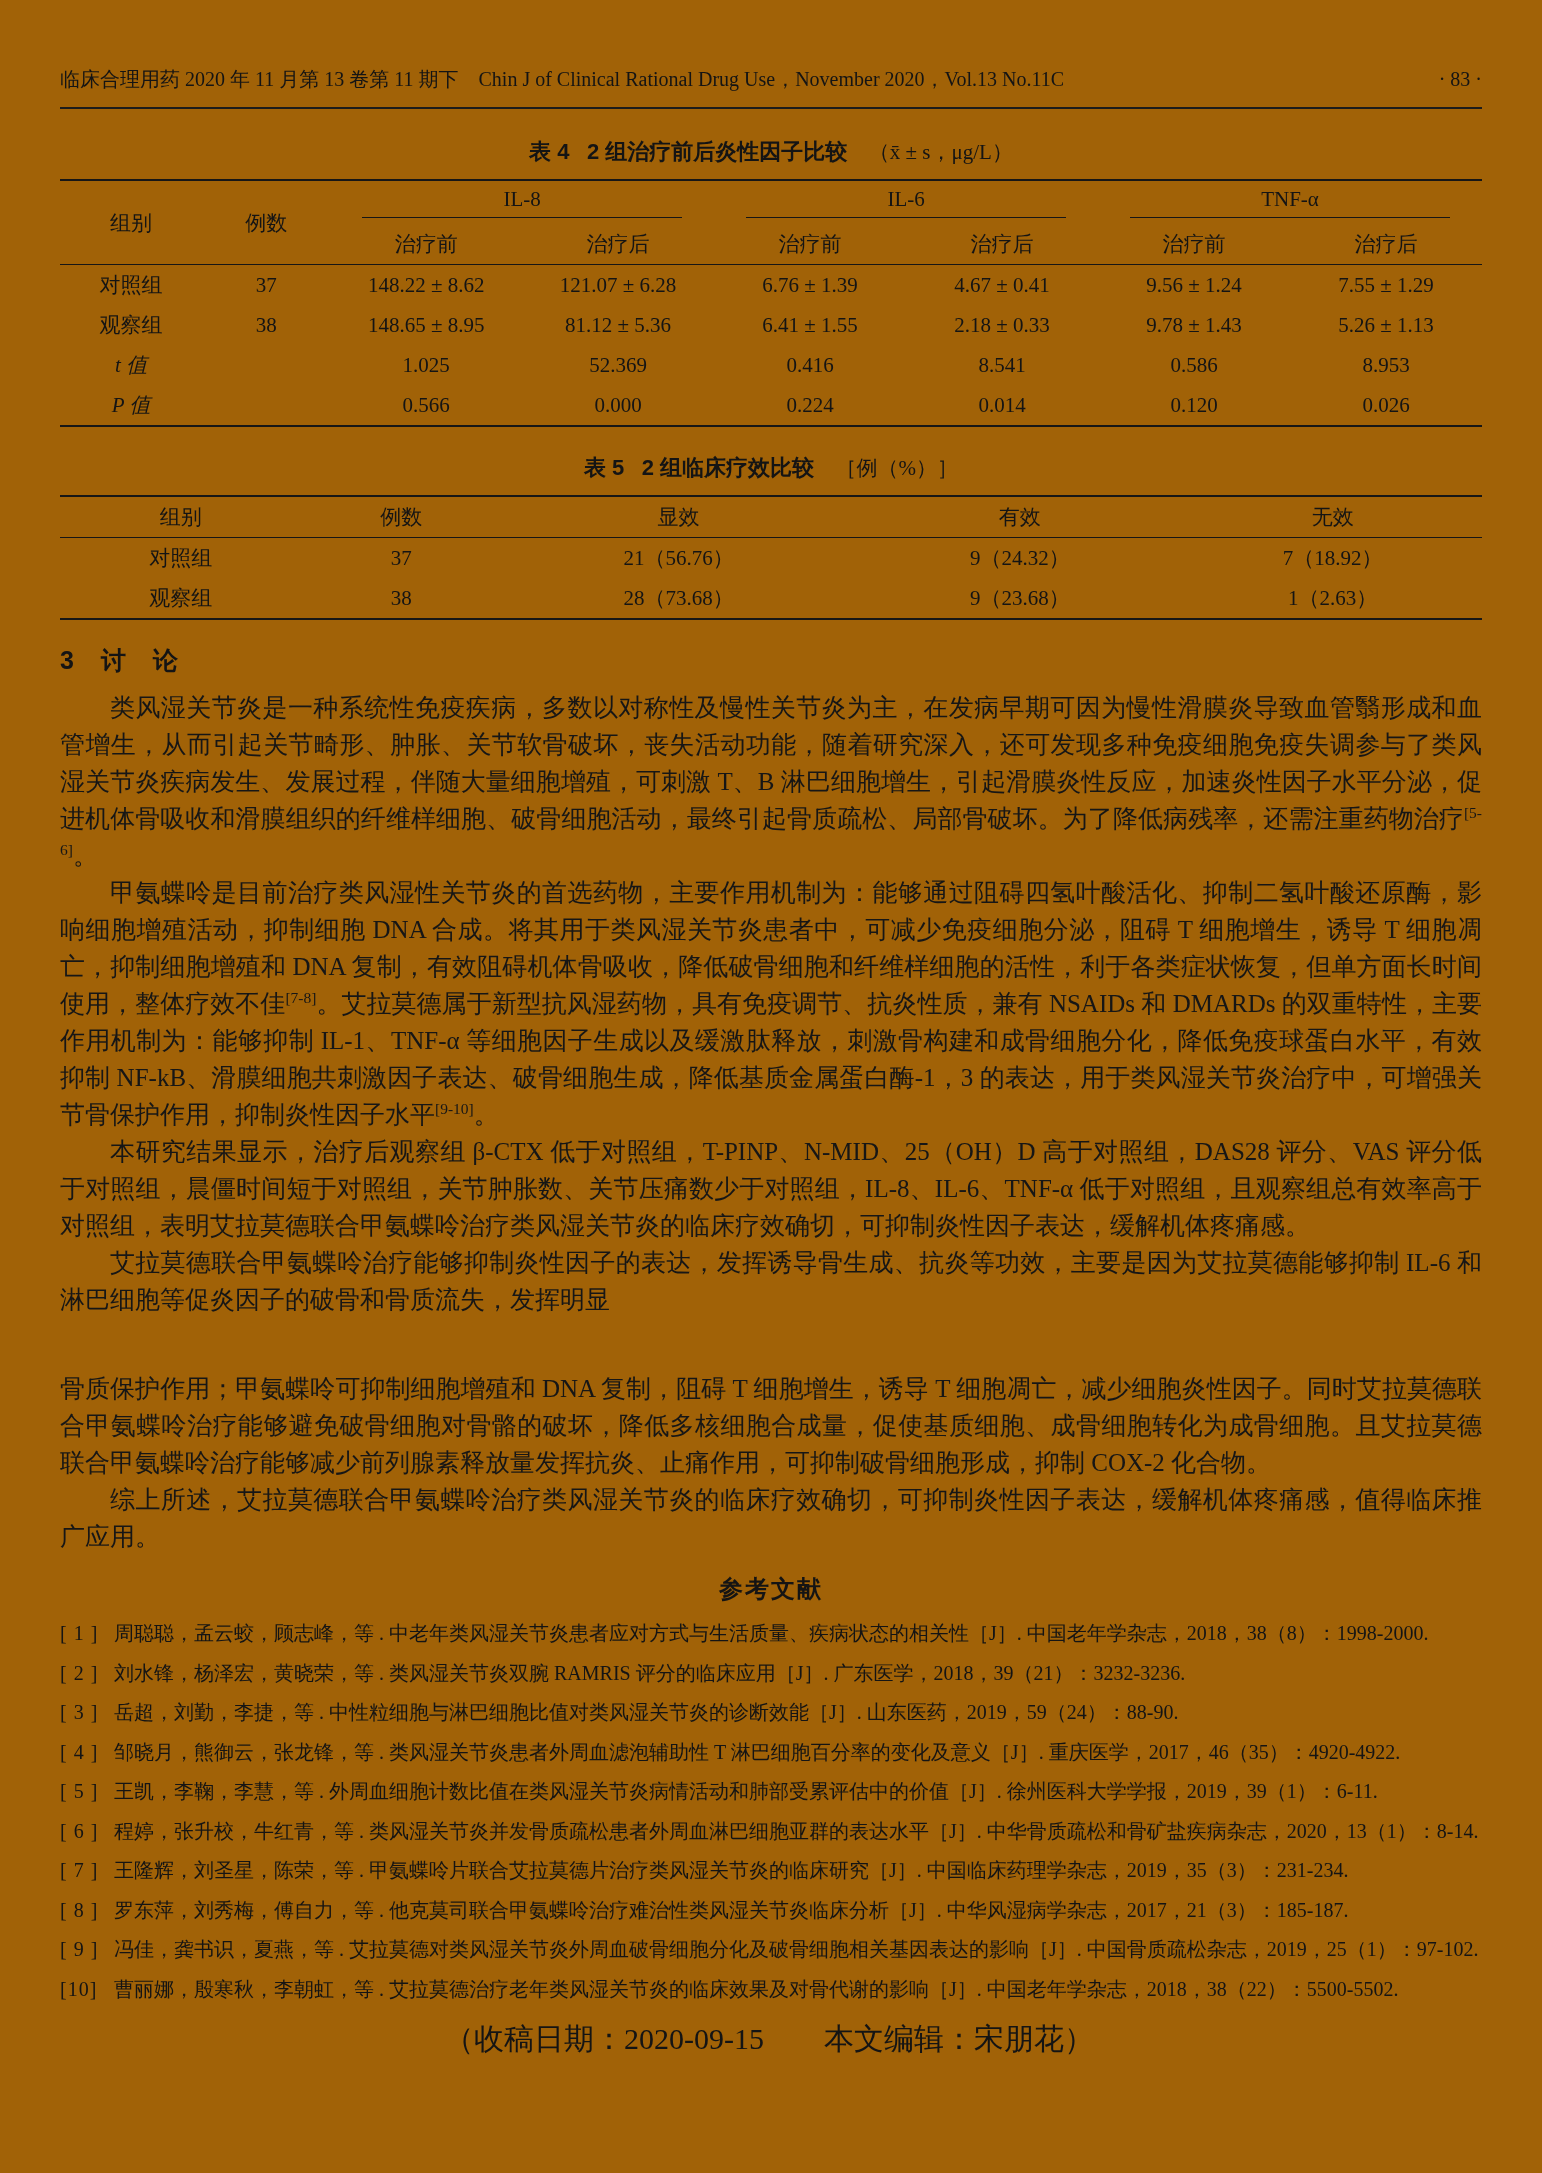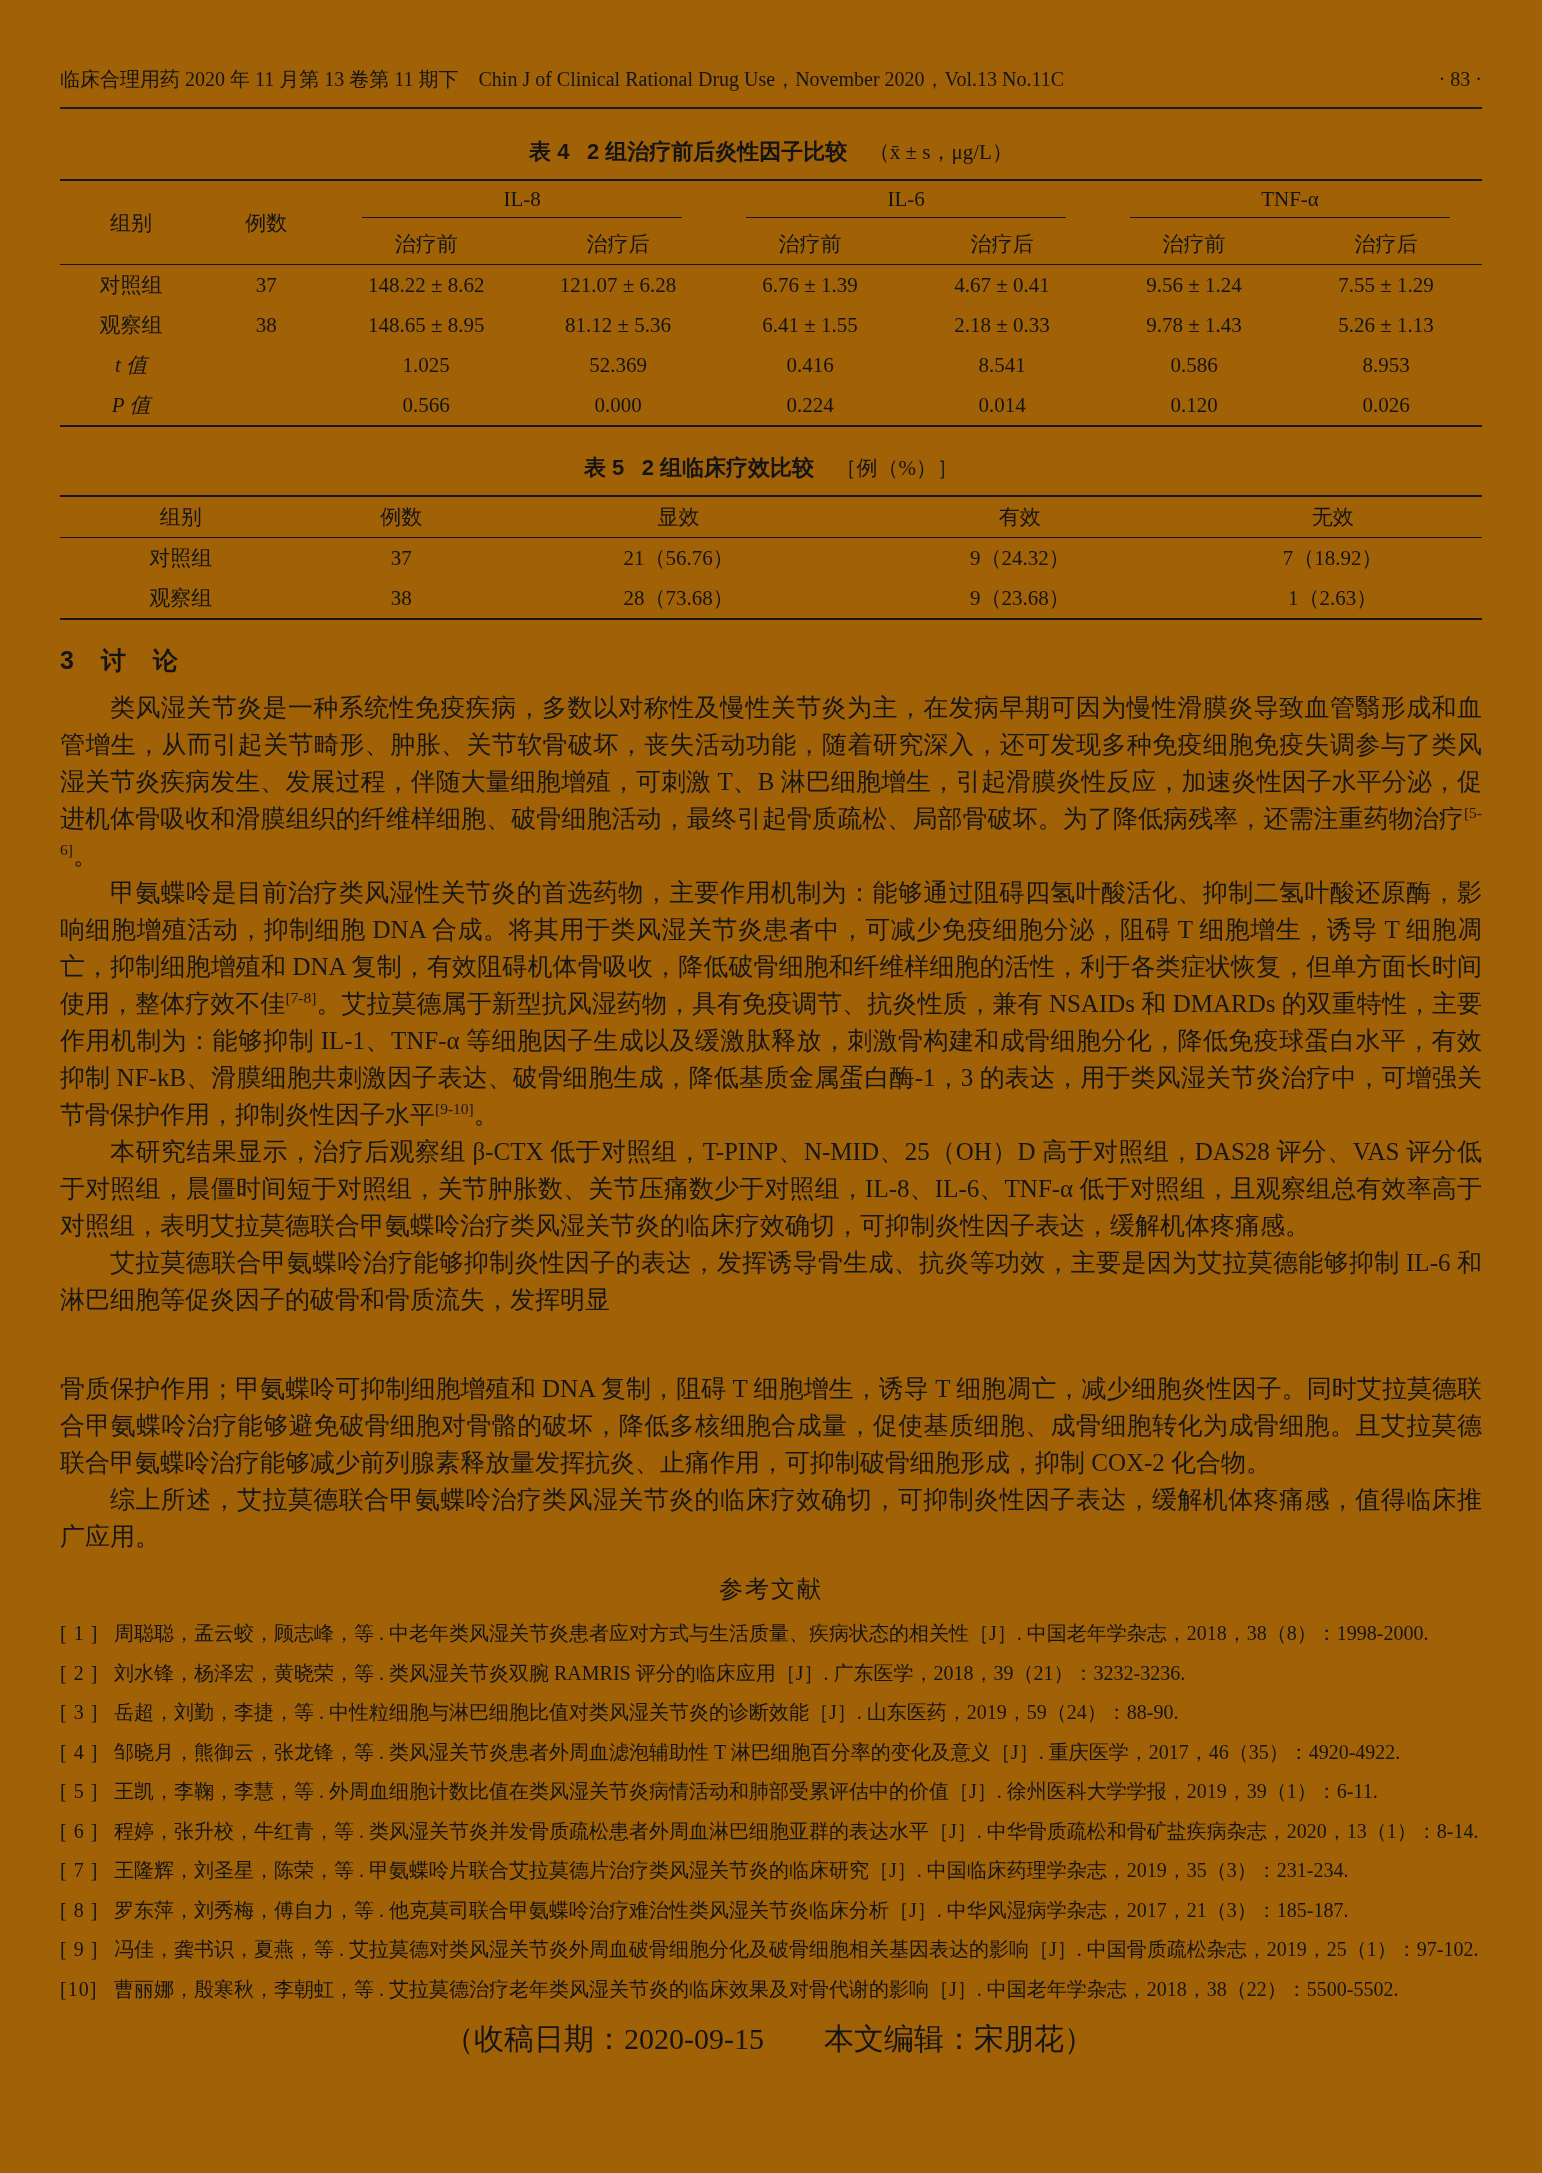--- a/index.html
+++ b/index.html
@@ -30,21 +30,21 @@
   
   .columns { display:flex; gap:52px; margin-top:22px;flex-direction:column; }
   .col { flex:1 1 0; min-width:0; }
   .sec-heading { font-family:"Liberation Sans","DejaVu Sans",sans-serif;
                  font-size:25px; font-weight:bold; margin:24px 0 12px 0; letter-spacing:1px; }
   .body-p { font-size:25px; line-height:37px; text-align:justify; text-indent:2em; color:#161616; }
   .no-indent { text-indent:0; }
   sup { font-size:0.62em; line-height:0; }
   
   .ref-heading { text-align:center; font-family:"Liberation Sans","DejaVu Sans",sans-serif;
-                 font-weight:normal; font-size:24px; margin:18px 0 10px 0; letter-spacing:2px; }
+                 font-weight:bold; font-size:24px; margin:18px 0 10px 0; letter-spacing:2px; }
   .ref { font-size:20px; line-height:36.5px; text-align:justify; padding-left:54px; margin-bottom:3px; }
   .ref-marker { display:inline-block; width:54px; margin-left:-54px; letter-spacing:1px; }
   
   .footer-note { text-align:center; font-size:30px; margin-top:12px; padding-right:4px; }
 </style>
 </head>
 <body>
 
 <div class="page">
 

